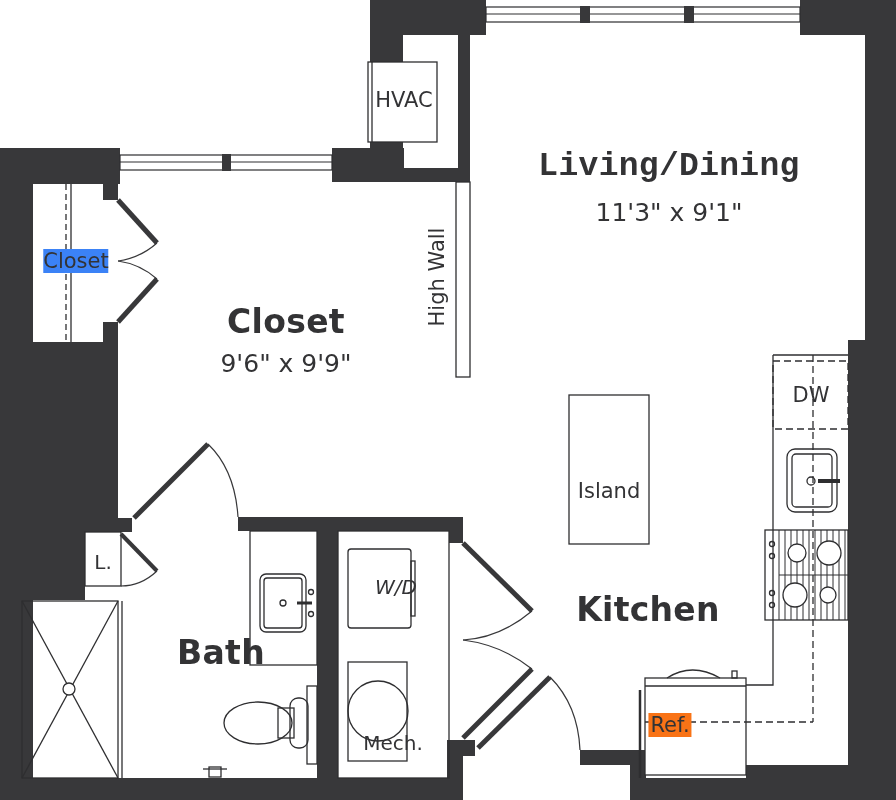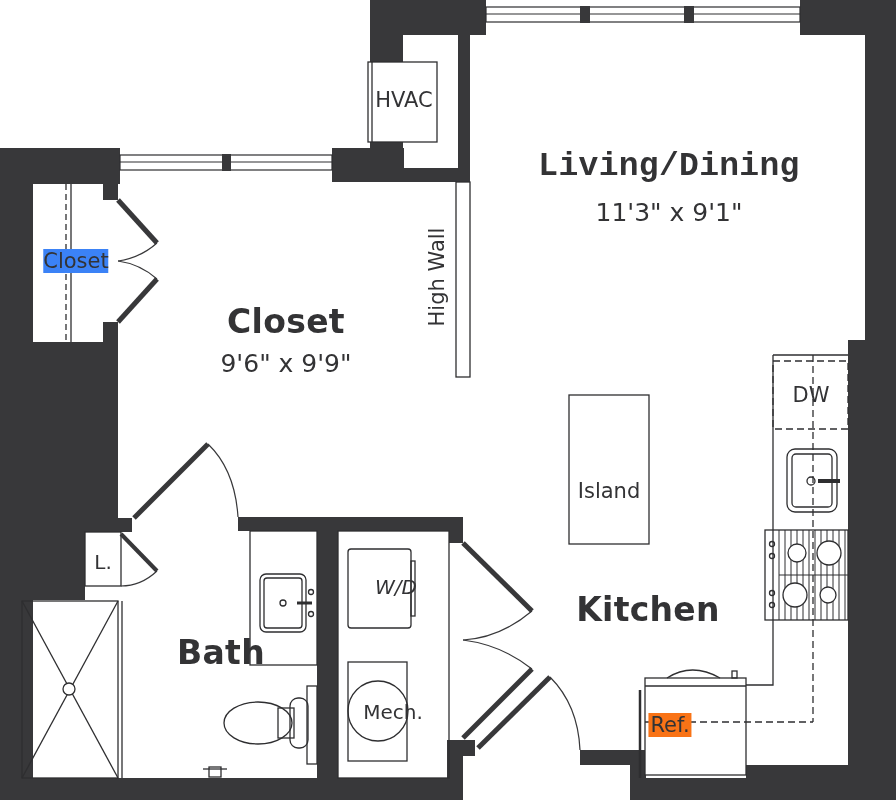--- a/index.html
+++ b/index.html
@@ -176,14 +176,14 @@
 <div class="lbl room-name" style="left:648px;top:609px;">Kitchen</div>
 <div class="lbl room-name" style="left:186px;top:652px;margin-left:35px;">Bath</div>
 
 <div class="lbl fix" style="left:404px;top:100px;text-align:right;">HVAC</div>
 <div class="lbl fix" style="left:76px;top:261px;background:#3b82f6;">Closet</div>
 <div class="lbl vert" style="left:437px;top:277px;">High Wall</div>
 <div class="lbl fix" style="left:609px;top:466px;margin-top:25px;">Island</div>
 <div class="lbl fix" style="left:811px;top:395px;">DW</div>
 <div class="lbl fix-sm" style="left:103px;top:562px;">L.</div>
 <div class="lbl fix-sm" style="left:396px;top:587px;font-style:italic;">W/D</div>
-<div class="lbl fix-sm" style="left:393px;top:712px;text-align:center;">Mech.</div>
+<div class="lbl fix-sm" style="left:393px;top:743px;text-align:center;">Mech.</div>
 <div class="lbl fix" style="left:670px;top:725px;background:#f97316;padding:0 2px;">Ref.</div>
 
 </body></html>

